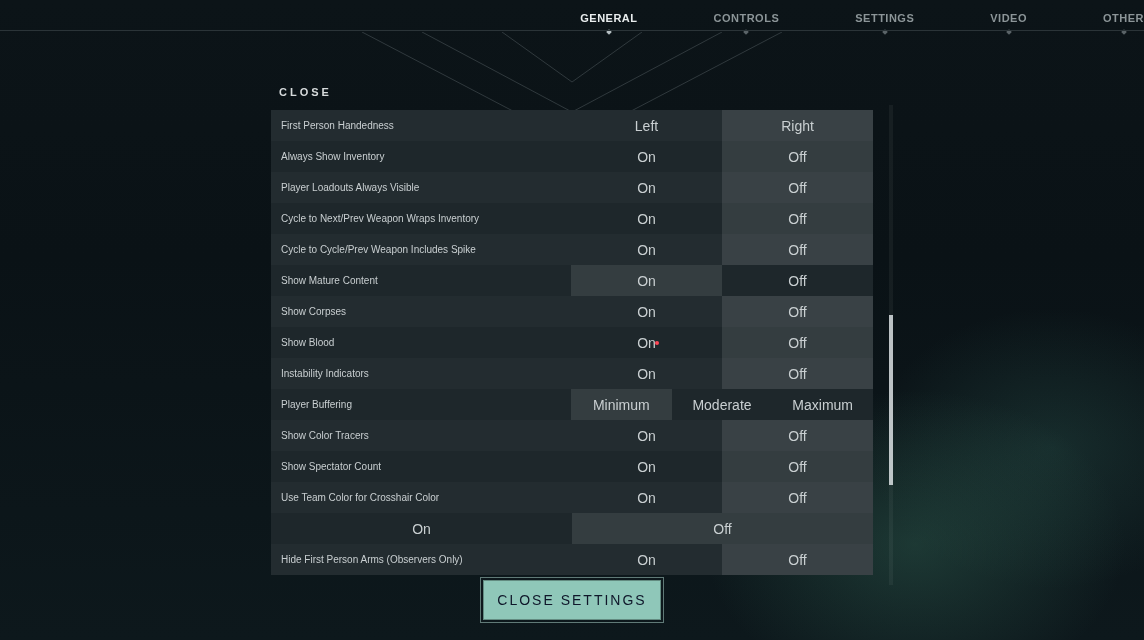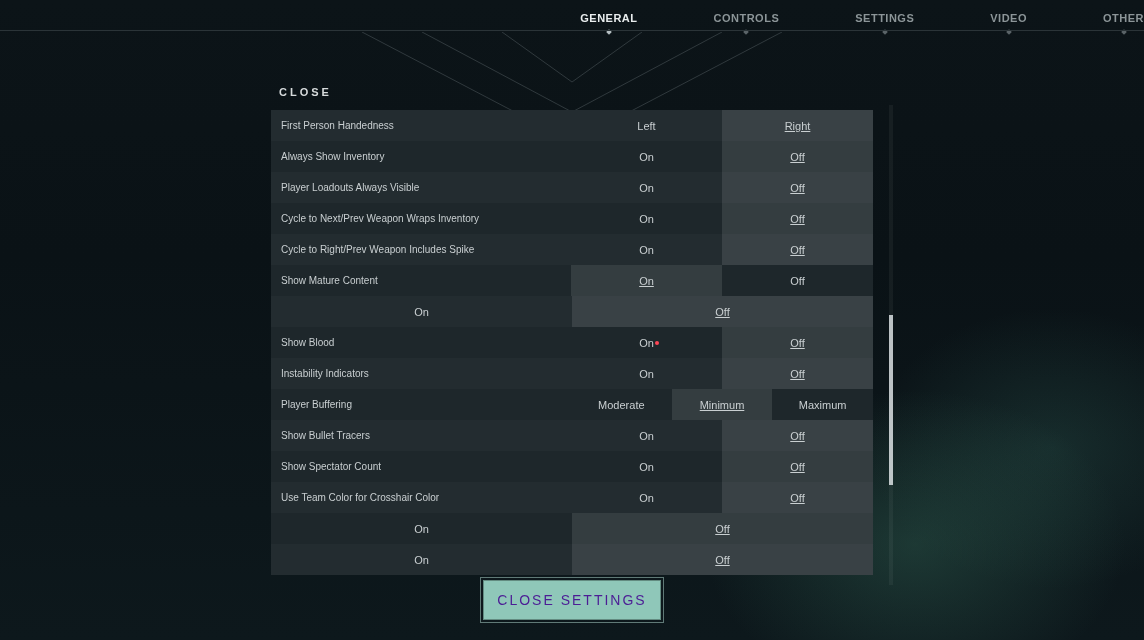--- a/index.html
+++ b/index.html
@@ -92,28 +92,27 @@
   }
   .opts {
     flex: 1;
     display: flex;
   }
   .opt {
     flex: 1;
     display: flex;
     align-items: center;
     justify-content: center;
-    font-size: 11px;
+    font-size: 14px;
     color: #c9cfd1;
     cursor: pointer;
     position: relative;
   }
   .opt.selected {
     background: rgba(255,255,255,0.10);
-    text-decoration: underline;
   }
   .dot-red::after {
     content: "";
     position: absolute;
     width: 4px; height: 4px;
     border-radius: 50%;
     background: #ff4655;
     margin-left: 20px;
   }
 
@@ -138,21 +137,21 @@
   
   .close-wrap {
     position: absolute;
     bottom: 20px; left: 50%;
     transform: translateX(-50%);
   }
   .close-btn {
     width: 178px;
     height: 40px;
     background: #8fc7b9;
-    color: #4c1d95;
+    color: #0f172a;
     border: none;
     font-size: 14px;
     letter-spacing: 2px;
     font-weight: 500;
     cursor: pointer;
     outline: 1px solid rgba(180,220,210,0.5);
     outline-offset: 2px;
     box-shadow: 0 0 0 1px rgba(0,0,0,0.3) inset;
   }
 </style>
@@ -203,34 +202,35 @@
         </div>
       </div>
       <div class="row">
         <div class="row-label">Cycle to Next/Prev Weapon Wraps Inventory</div>
         <div class="opts">
           <div class="opt">On</div>
           <div class="opt selected">Off</div>
         </div>
       </div>
       <div class="row">
-        <div class="row-label">Cycle to Right/Prev Weapon Includes Spike</div>
+        <div class="row-label">Cycle to Cycle/Prev Weapon Includes Spike</div>
         <div class="opts">
           <div class="opt">On</div>
           <div class="opt selected">Off</div>
         </div>
       </div>
       <div class="row">
         <div class="row-label">Show Mature Content</div>
         <div class="opts">
           <div class="opt selected">On</div>
           <div class="opt">Off</div>
         </div>
       </div>
       <div class="row">
+        <div class="row-label">Show Corpses</div>
         <div class="opts">
           <div class="opt">On</div>
           <div class="opt selected">Off</div>
         </div>
       </div>
       <div class="row">
         <div class="row-label">Show Blood</div>
         <div class="opts">
           <div class="opt dot-red">On</div>
           <div class="opt selected">Off</div>
@@ -239,27 +239,27 @@
       <div class="row">
         <div class="row-label">Instability Indicators</div>
         <div class="opts">
           <div class="opt">On</div>
           <div class="opt selected">Off</div>
         </div>
       </div>
       <div class="row">
         <div class="row-label">Player Buffering</div>
         <div class="opts">
+          <div class="opt selected">Minimum</div>
           <div class="opt">Moderate</div>
-          <div class="opt selected">Minimum</div>
           <div class="opt">Maximum</div>
         </div>
       </div>
       <div class="row">
-        <div class="row-label">Show Bullet Tracers</div>
+        <div class="row-label">Show Color Tracers</div>
         <div class="opts">
           <div class="opt">On</div>
           <div class="opt selected">Off</div>
         </div>
       </div>
       <div class="row">
         <div class="row-label">Show Spectator Count</div>
         <div class="opts">
           <div class="opt">On</div>
           <div class="opt selected">Off</div>
@@ -272,20 +272,21 @@
           <div class="opt selected">Off</div>
         </div>
       </div>
       <div class="row">
         <div class="opts">
           <div class="opt">On</div>
           <div class="opt selected">Off</div>
         </div>
       </div>
       <div class="row">
+        <div class="row-label">Hide First Person Arms (Observers Only)</div>
         <div class="opts">
           <div class="opt">On</div>
           <div class="opt selected">Off</div>
         </div>
       </div>
     </div>
   <div class="scrollbar"></div>
   <div class="scrollthumb"></div>
 </div>
 

